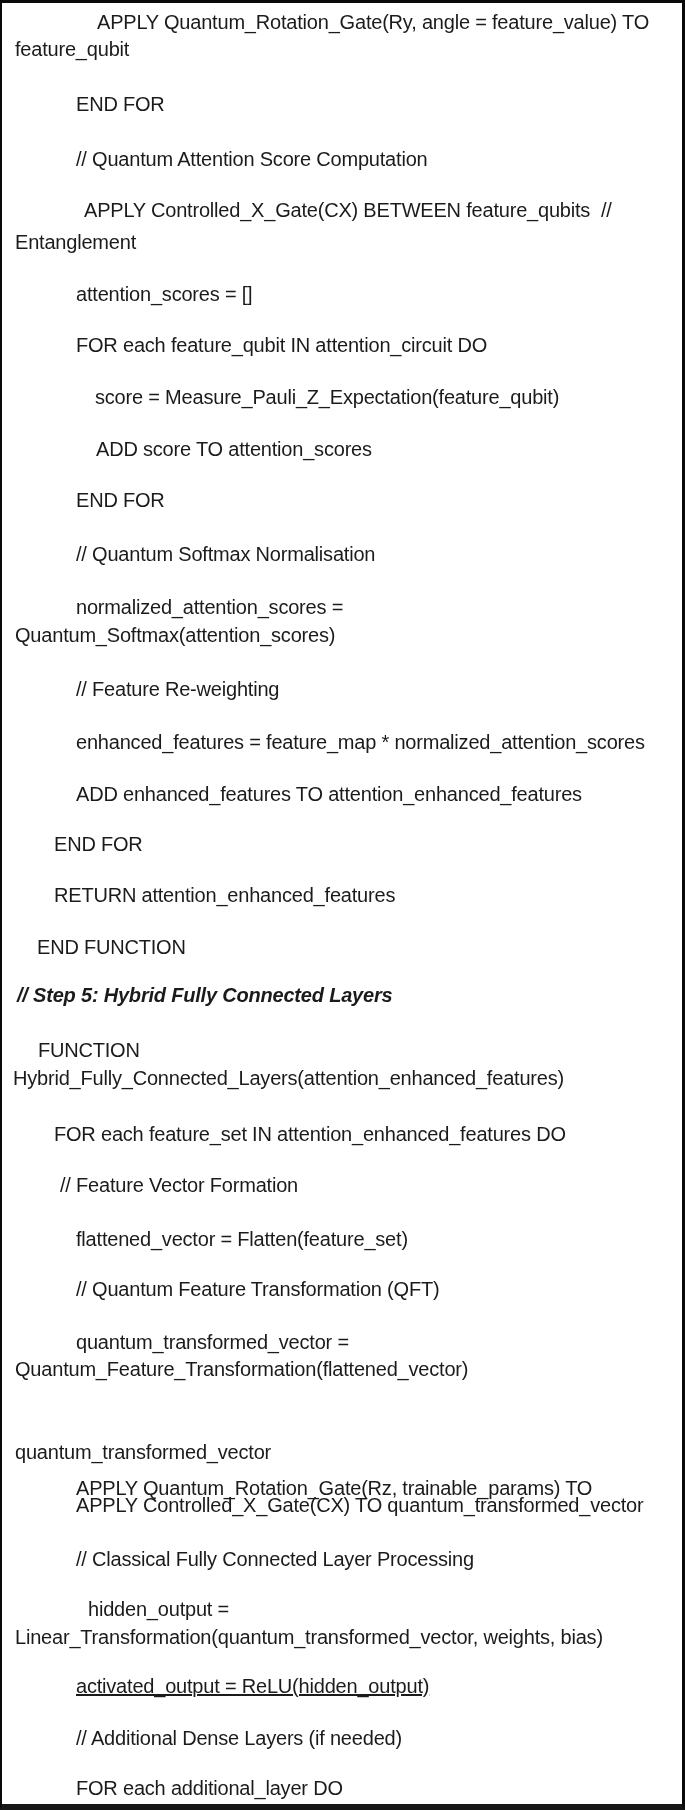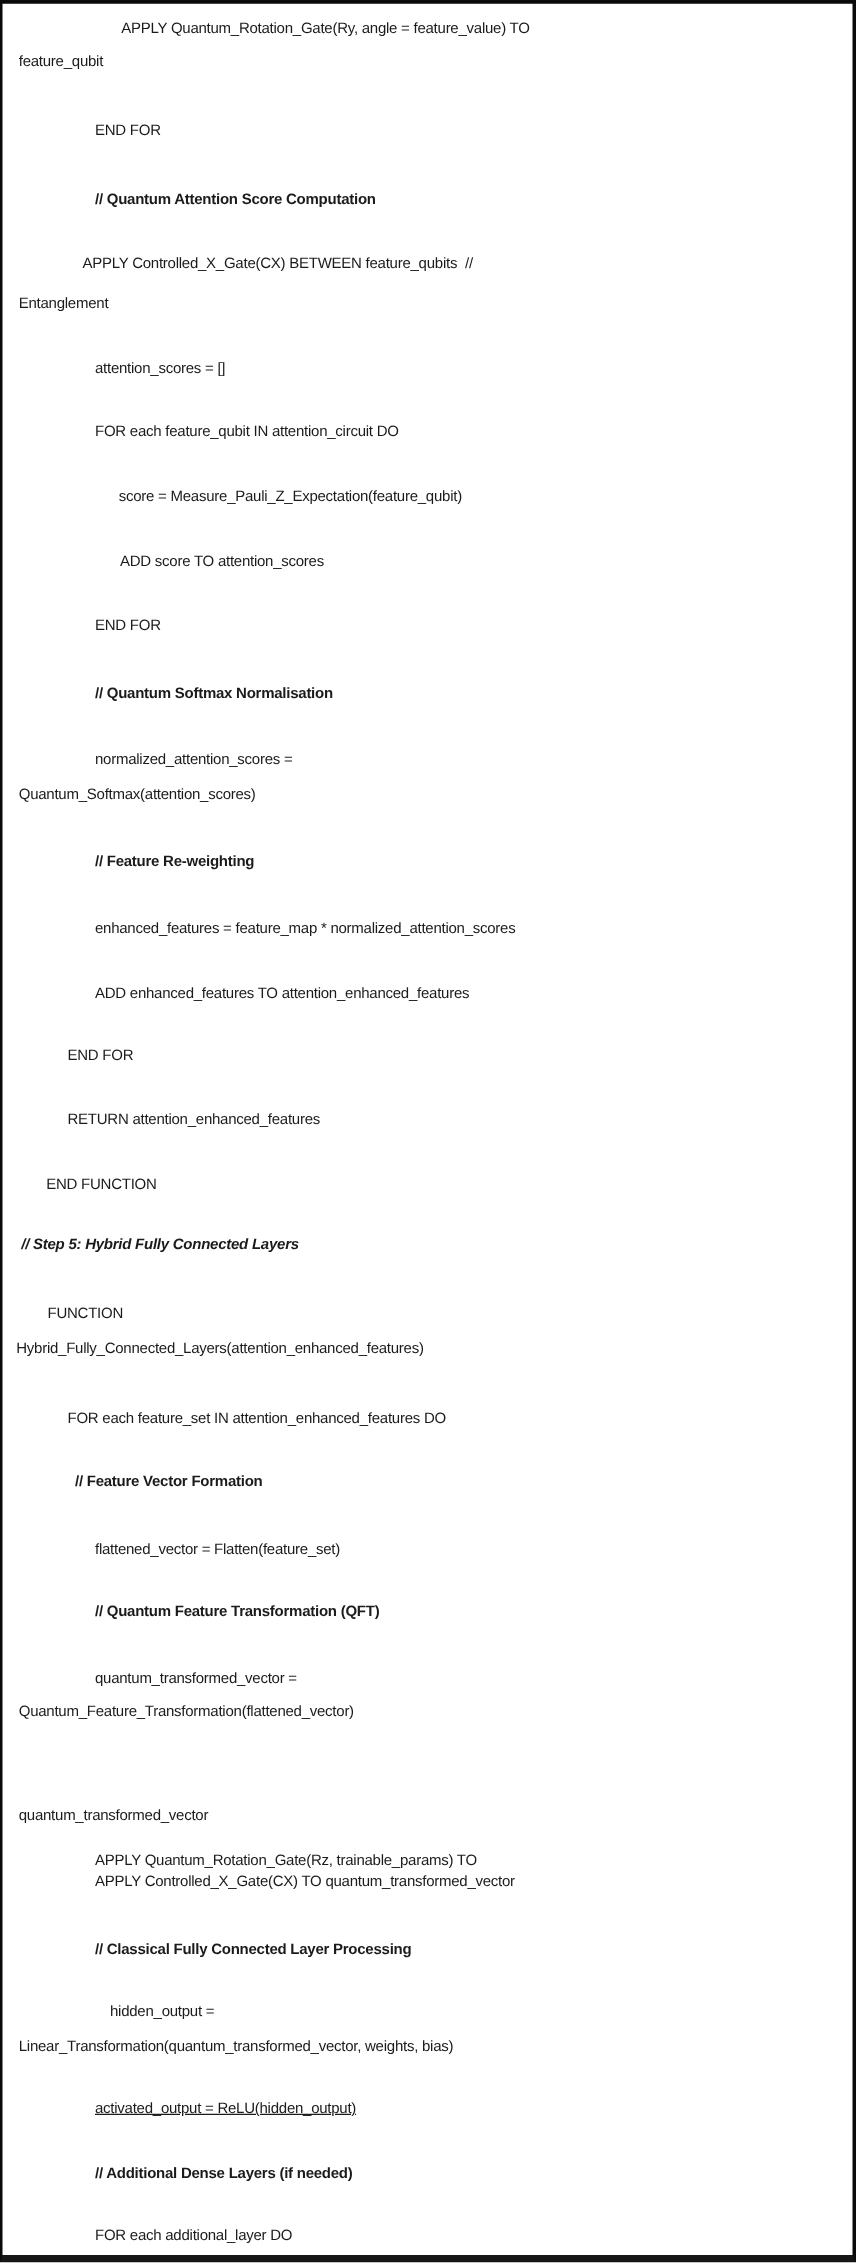--- a/index.html
+++ b/index.html
@@ -16,38 +16,38 @@
     border-top: 3px solid #0a0a0a;
     border-left: 2px solid #0a0a0a;
     border-right: 3px solid #0a0a0a;
     border-bottom: 6px solid #161616;
     overflow: hidden;
     font-family: "Liberation Sans", sans-serif;
   }
   .code-line {
     position: absolute;
     white-space: pre;
-    font-size: 12px;
+    font-size: 20px;
     line-height: 26px;
     letter-spacing: -0.2px;
     color: #1b1b1b;
   }
-  .code-line.bold { font-weight: bold; }
+  .code-line.bold { font-weight: normal; }
   .code-line.bold-italic { font-weight: bold; font-style: italic; }
 </style>
 </head>
 <body>
 
 <div id="page">
   <div id="code-lines">
       <div class="code-line" style="left: 95px; top: 6px;">APPLY Quantum_Rotation_Gate(Ry, angle = feature_value) TO</div>
       <div class="code-line" style="left: 13px; top: 33px;">feature_qubit</div>
       <div class="code-line" style="left: 74px; top: 88px;">END FOR</div>
       <div class="code-line bold" style="left: 74px; top: 143px;">// Quantum Attention Score Computation</div>
-      <div class="code-line" style="left: 64px; top: 194px;">APPLY Controlled_X_Gate(CX) BETWEEN feature_qubits  //</div>
+      <div class="code-line" style="left: 82px; top: 194px;">APPLY Controlled_X_Gate(CX) BETWEEN feature_qubits  //</div>
       <div class="code-line" style="left: 13px; top: 226px;">Entanglement</div>
       <div class="code-line" style="left: 74px; top: 278px;">attention_scores = []</div>
       <div class="code-line" style="left: 74px; top: 329px;">FOR each feature_qubit IN attention_circuit DO</div>
       <div class="code-line" style="left: 93px; top: 381px;">score = Measure_Pauli_Z_Expectation(feature_qubit)</div>
       <div class="code-line" style="left: 94px; top: 433px;">ADD score TO attention_scores</div>
       <div class="code-line" style="left: 74px; top: 484px;">END FOR</div>
       <div class="code-line bold" style="left: 74px; top: 538px;">// Quantum Softmax Normalisation</div>
       <div class="code-line" style="left: 74px; top: 591px;">normalized_attention_scores =</div>
       <div class="code-line" style="left: 13px; top: 619px;">Quantum_Softmax(attention_scores)</div>
       <div class="code-line bold" style="left: 74px; top: 673px;">// Feature Re-weighting</div>

